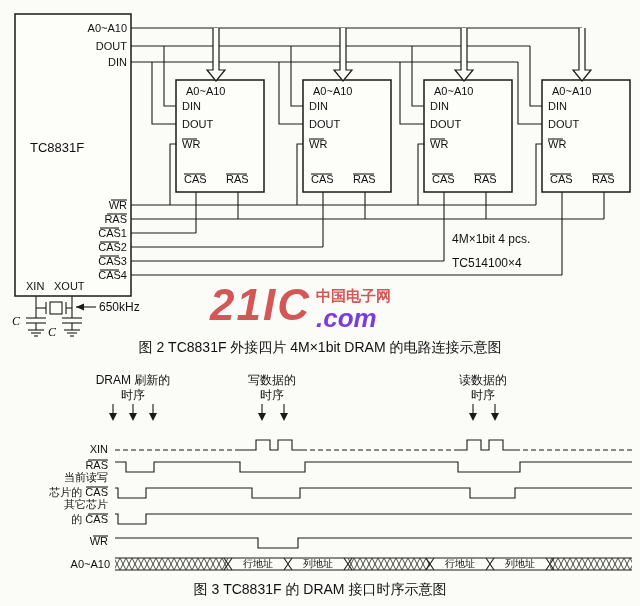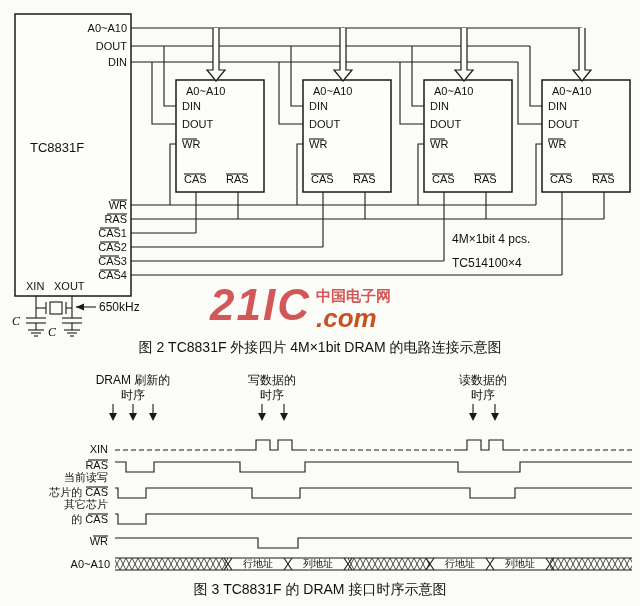--- a/index.html
+++ b/index.html
@@ -175,21 +175,21 @@
     <text class="t12" x="452" y="243">4M×1bit  4 pcs.</text>
     <text class="t12" x="452" y="267">TC514100×4</text>
 
     <text class="cap" x="320" y="352" text-anchor="middle">图 2  TC8831F 外接四片 4M×1bit  DRAM 的电路连接示意图</text>
   </svg>
 
   <div class="watermark">
     <span class="wm-brand" style="color:#cf4646">21IC</span>
     <span class="wm-col">
       <span class="wm-site" style="color:#cf4646">中国电子网</span>
-      <span class="wm-tld" style="color:#c2410c">.com</span>
+      <span class="wm-tld" style="color:#6d28d9">.com</span>
     </span>
   </div>
 
   <svg id="fig3" width="640" height="240" viewBox="0 0 640 240">
     <defs>
       <pattern id="hatch" width="6" height="12" patternUnits="userSpaceOnUse">
         <path d="M0,0 L6,12 M6,0 L0,12" stroke="#222" stroke-width="0.8"></path>
       </pattern>
     </defs>
 

